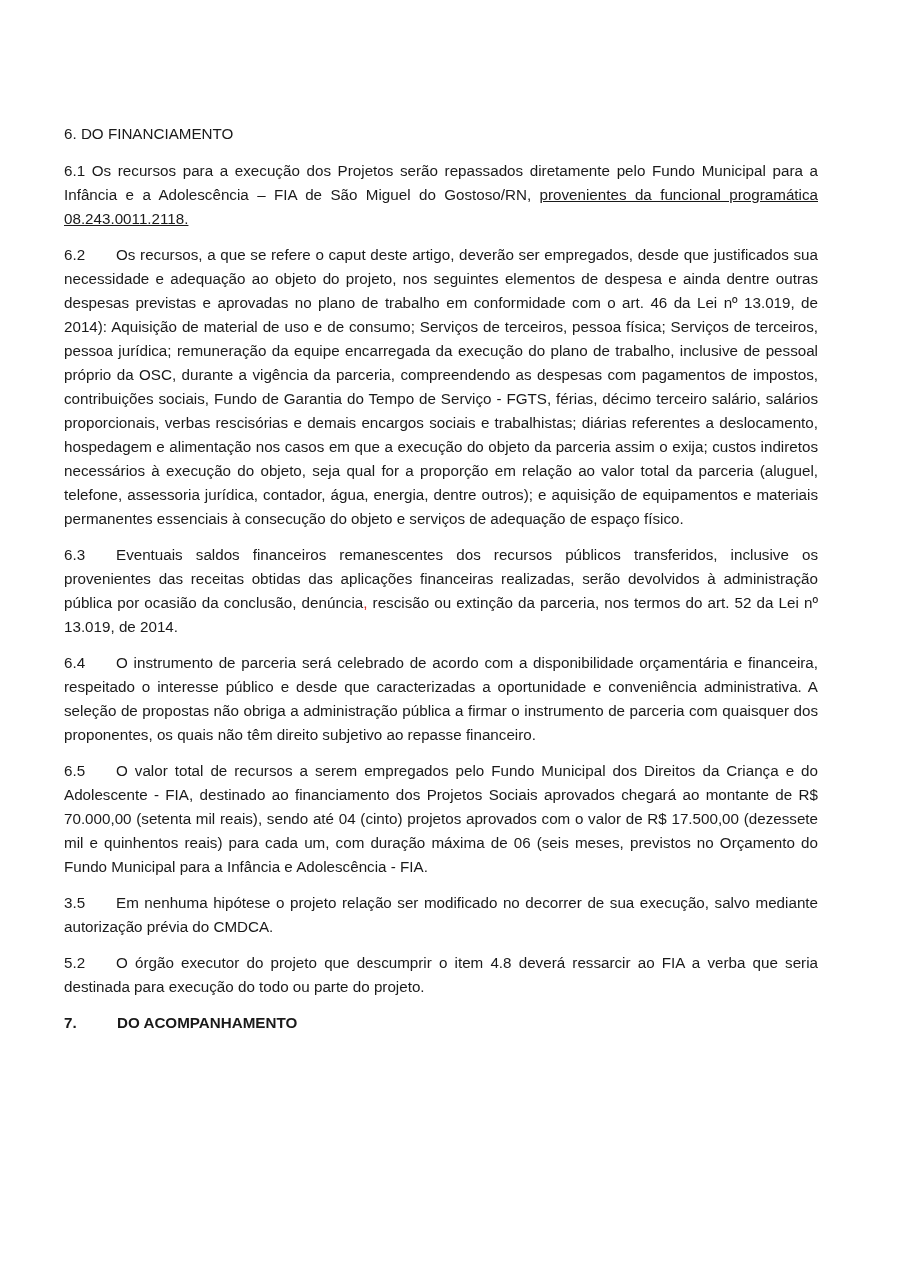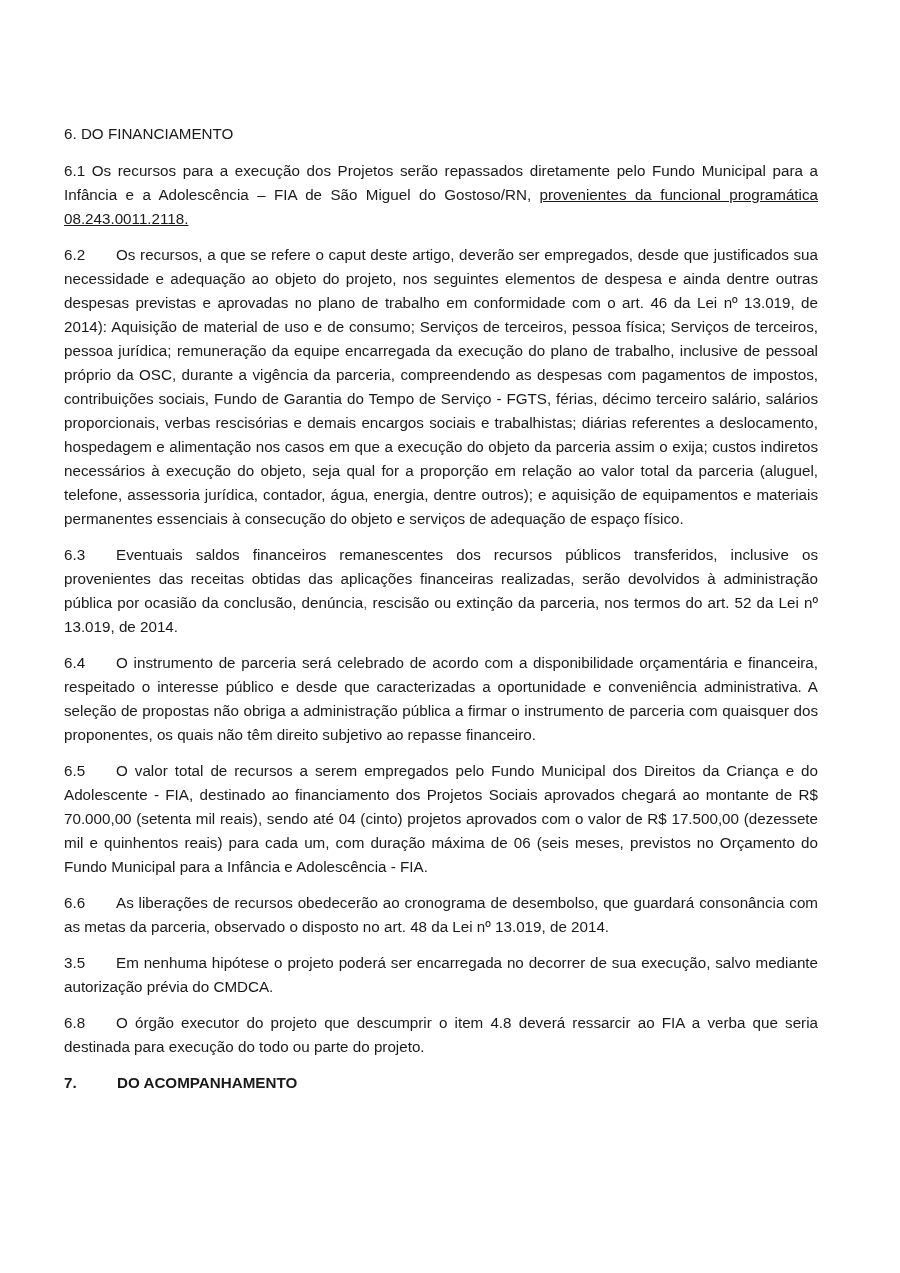--- a/index.html
+++ b/index.html
@@ -26,20 +26,19 @@
   <p class="para"><span>6.1 Os recursos para a execução dos Projetos serão repassados diretamente pelo Fundo Municipal para a Infância e a Adolescência – FIA de São Miguel do Gostoso/RN, </span><span class="u">provenientes da funcional programática 08.243.0011.2118.</span></p>
 
   <p class="para"><span class="num">6.2</span><span>Os recursos, a que se refere o caput deste artigo, deverão ser empregados, desde que justificados sua necessidade e adequação ao objeto do projeto, nos seguintes elementos de despesa e ainda dentre outras despesas previstas e aprovadas no plano de trabalho em conformidade com o art. 46 da Lei nº 13.019, de 2014): Aquisição de material de uso e de consumo;  Serviços de terceiros, pessoa física; Serviços de terceiros, pessoa jurídica; remuneração da equipe encarregada da execução do plano de trabalho, inclusive de pessoal próprio da OSC, durante a vigência da parceria, compreendendo as despesas com pagamentos de impostos, contribuições sociais, Fundo de Garantia do Tempo de Serviço - FGTS, férias, décimo terceiro salário, salários proporcionais, verbas rescisórias e demais encargos sociais e trabalhistas; diárias referentes a deslocamento, hospedagem e alimentação nos casos em que a execução do objeto da parceria assim o exija; custos indiretos necessários à execução do objeto, seja qual for a proporção em relação ao valor total da parceria (aluguel, telefone, assessoria jurídica, contador, água, energia, dentre outros); e aquisição de equipamentos e materiais permanentes essenciais à consecução do objeto e serviços de adequação de espaço físico.</span></p>
 
   <p class="para"><span class="num">6.3</span><span>Eventuais saldos financeiros remanescentes dos recursos públicos transferidos, inclusive os provenientes das receitas obtidas das aplicações financeiras realizadas, serão devolvidos à administração pública por ocasião da conclusão, denúncia</span><span class="red">,</span><span> rescisão ou extinção da parceria, nos termos do art. 52 da Lei nº 13.019, de 2014.</span></p>
 
   <p class="para"><span class="num">6.4</span><span>O instrumento de parceria será celebrado de acordo com a disponibilidade orçamentária e financeira, respeitado o interesse público e desde que caracterizadas a oportunidade e conveniência administrativa. A seleção de propostas não obriga a administração pública a firmar o instrumento de parceria com quaisquer dos proponentes, os quais não têm direito subjetivo ao repasse financeiro.</span></p>
 
   <p class="para"><span class="num">6.5</span><span>O valor total de recursos a serem empregados pelo Fundo Municipal dos Direitos da Criança e do Adolescente - FIA, destinado ao financiamento dos Projetos Sociais aprovados chegará ao montante de R$ 70.000,00 (setenta mil reais), sendo até 04 (cinto) projetos aprovados com o valor de R$ 17.500,00 (dezessete mil e quinhentos reais) para cada um, com duração máxima de 06 (seis meses, previstos no Orçamento do Fundo Municipal para a Infância e Adolescência - FIA.</span></p>
 
-  <p class="para"><span class="num">6.6</span><span>As liberações de recursos obedecerão ao cronograma de desembolso, que guardará consonância com as metas da parceria, observado o disposto no art. 48 da Lei nº 13.019, de 2014.</span></p>
 
-  <p class="para"><span class="num">3.5</span><span>Em nenhuma hipótese o projeto poderá ser encarregada no decorrer de sua execução, salvo mediante autorização prévia do CMDCA.</span></p>
+  <p class="para"><span class="num">3.5</span><span>Em nenhuma hipótese o projeto relação ser modificado no decorrer de sua execução, salvo mediante autorização prévia do CMDCA.</span></p>
 
-  <p class="para"><span class="num">6.8</span><span>O órgão executor do projeto que descumprir o item 4.8 deverá ressarcir ao FIA a verba que seria destinada para execução do todo ou parte do projeto.</span></p>
+  <p class="para"><span class="num">5.2</span><span>O órgão executor do projeto que descumprir o item 4.8 deverá ressarcir ao FIA a verba que seria destinada para execução do todo ou parte do projeto.</span></p>
 
   <div class="sec7"><span class="num">7.</span><span>DO ACOMPANHAMENTO</span></div>
 </div>
 
 </body></html>

